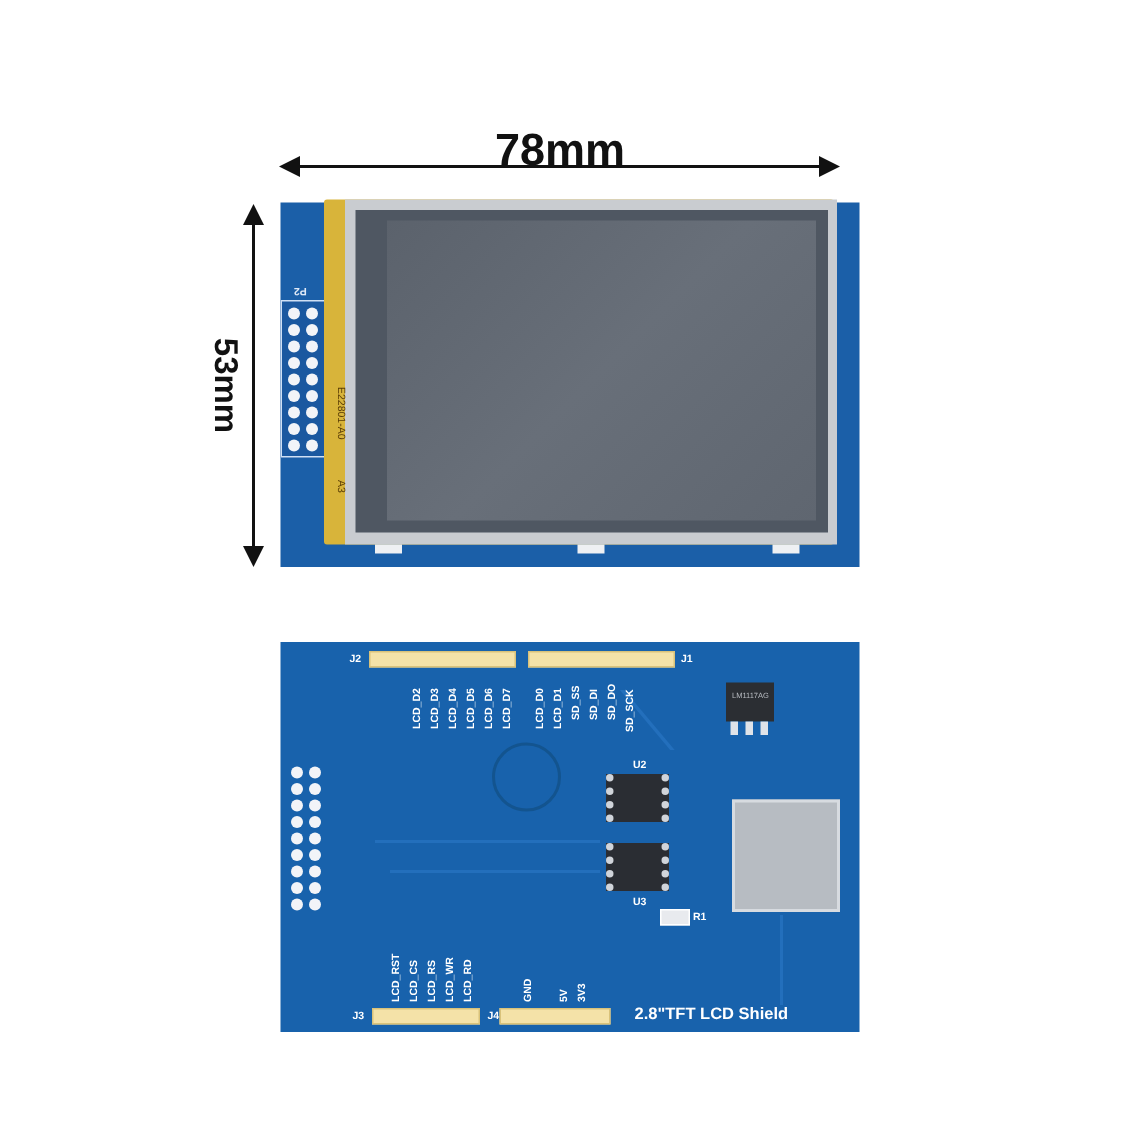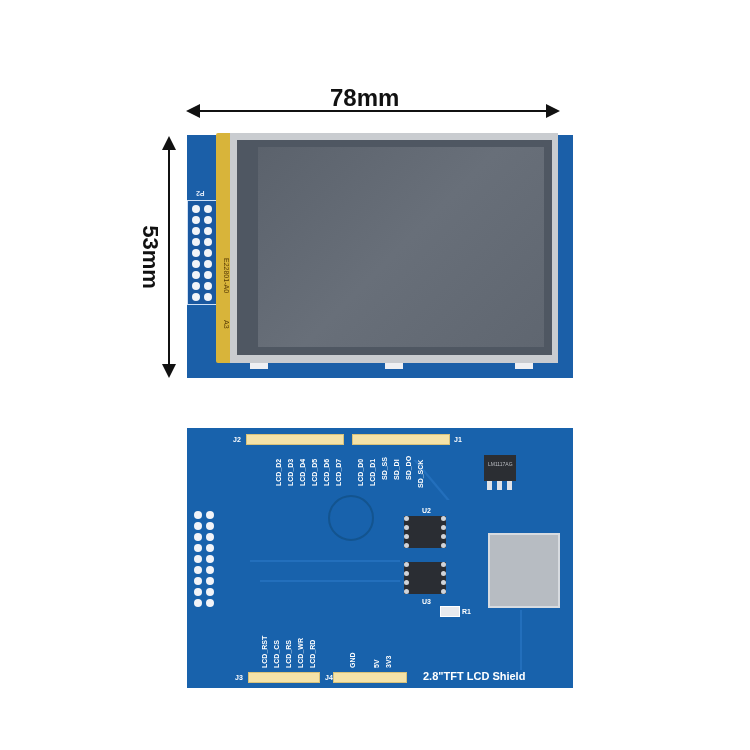--- a/index.html
+++ b/index.html
@@ -1,19 +1,19 @@
 <!DOCTYPE html>
 <html><head>
 <meta charset="utf-8">
 <style>
   html,body{margin:0;padding:0;background:#ffffff;}
   body{width:750px;height:750px;position:relative;overflow:hidden;font-family:"Liberation Sans",sans-serif;}
   .abs{position:absolute;}
   
-  .dim-h-label{left:330px;top:84px;font-size:24px;font-weight:bold;color:#111;}
+  .dim-h-label{left:330px;top:84px;font-size:30px;font-weight:bold;color:#111;}
   .dim-h-line{left:188px;top:110px;width:370px;height:2px;background:#111;}
   .arrow-l{left:186px;top:104px;width:0;height:0;border-top:7px solid transparent;border-bottom:7px solid transparent;border-right:14px solid #111;}
   .arrow-r{left:546px;top:104px;width:0;height:0;border-top:7px solid transparent;border-bottom:7px solid transparent;border-left:14px solid #111;}
   .dim-v-line{left:168px;top:140px;width:2px;height:232px;background:#111;}
   .arrow-t{left:162px;top:136px;width:0;height:0;border-left:7px solid transparent;border-right:7px solid transparent;border-bottom:14px solid #111;}
   .arrow-b{left:162px;top:364px;width:0;height:0;border-left:7px solid transparent;border-right:7px solid transparent;border-top:14px solid #111;}
   .dim-v-label{left:110px;top:244px;font-size:22px;font-weight:bold;color:#111;transform:rotate(90deg);transform-origin:center;width:80px;text-align:center;}
   
   .board-top{left:187px;top:135px;width:386px;height:243px;background:#1b5fa8;}
   .hdr{left:187px;top:200px;width:30px;height:105px;background:#1a58a0;border:1px solid #cfe0f5;box-sizing:border-box;}

